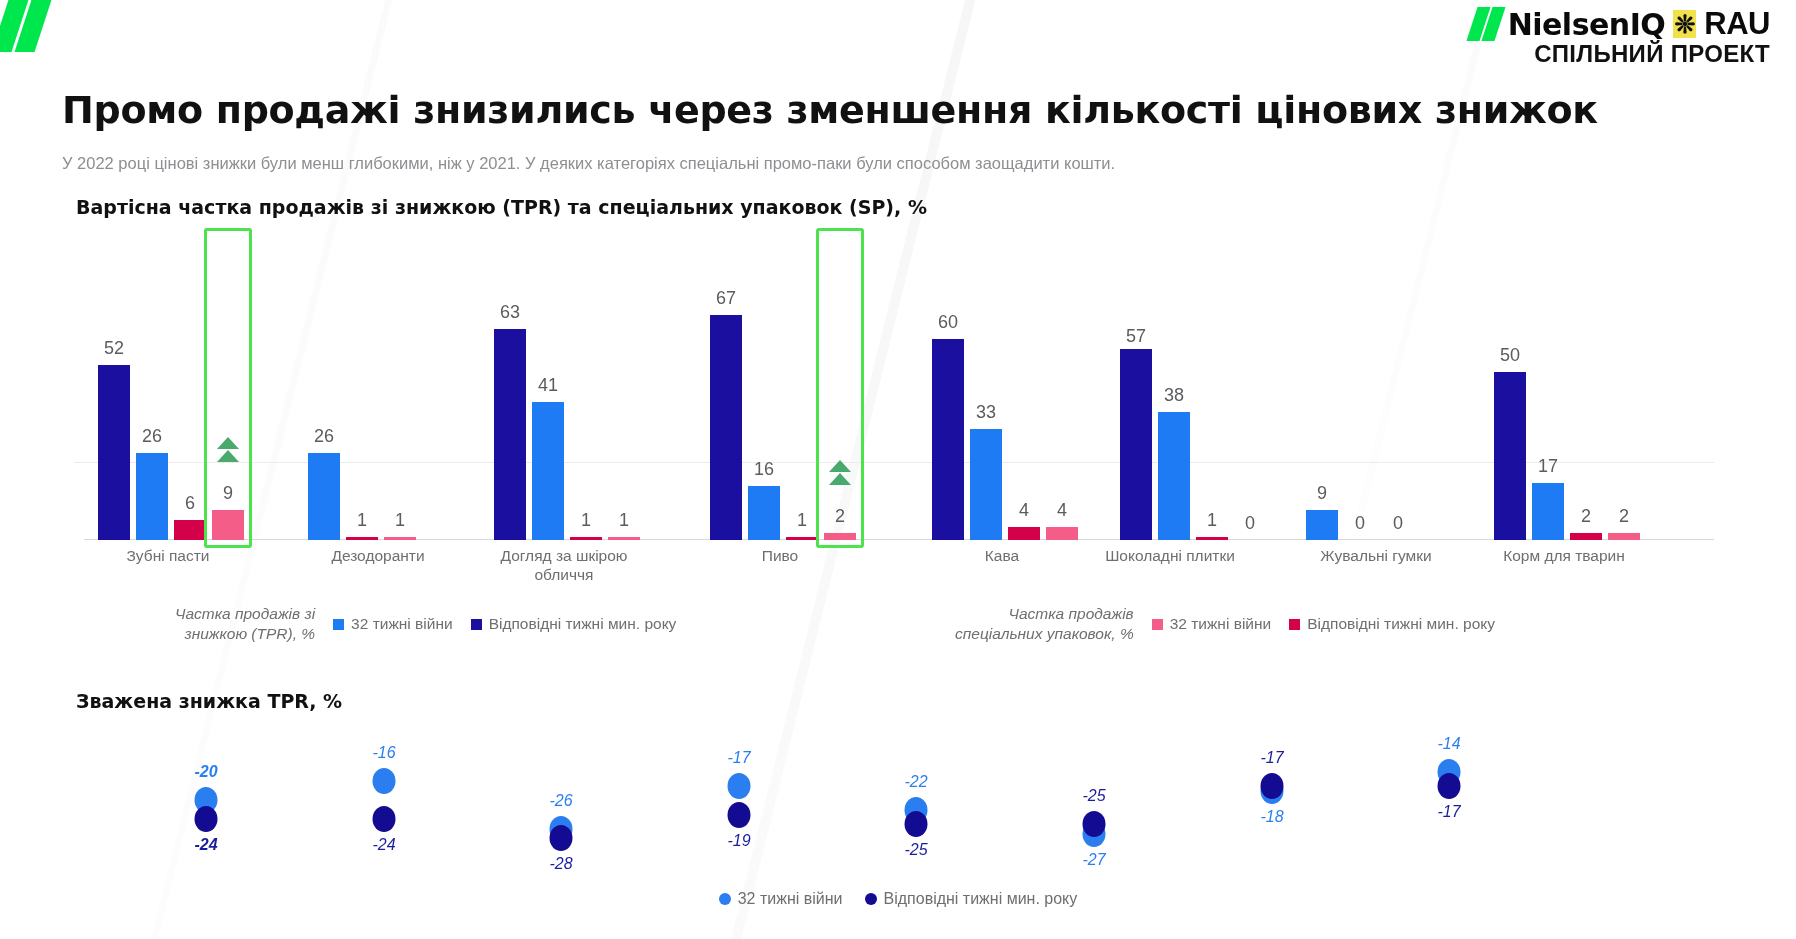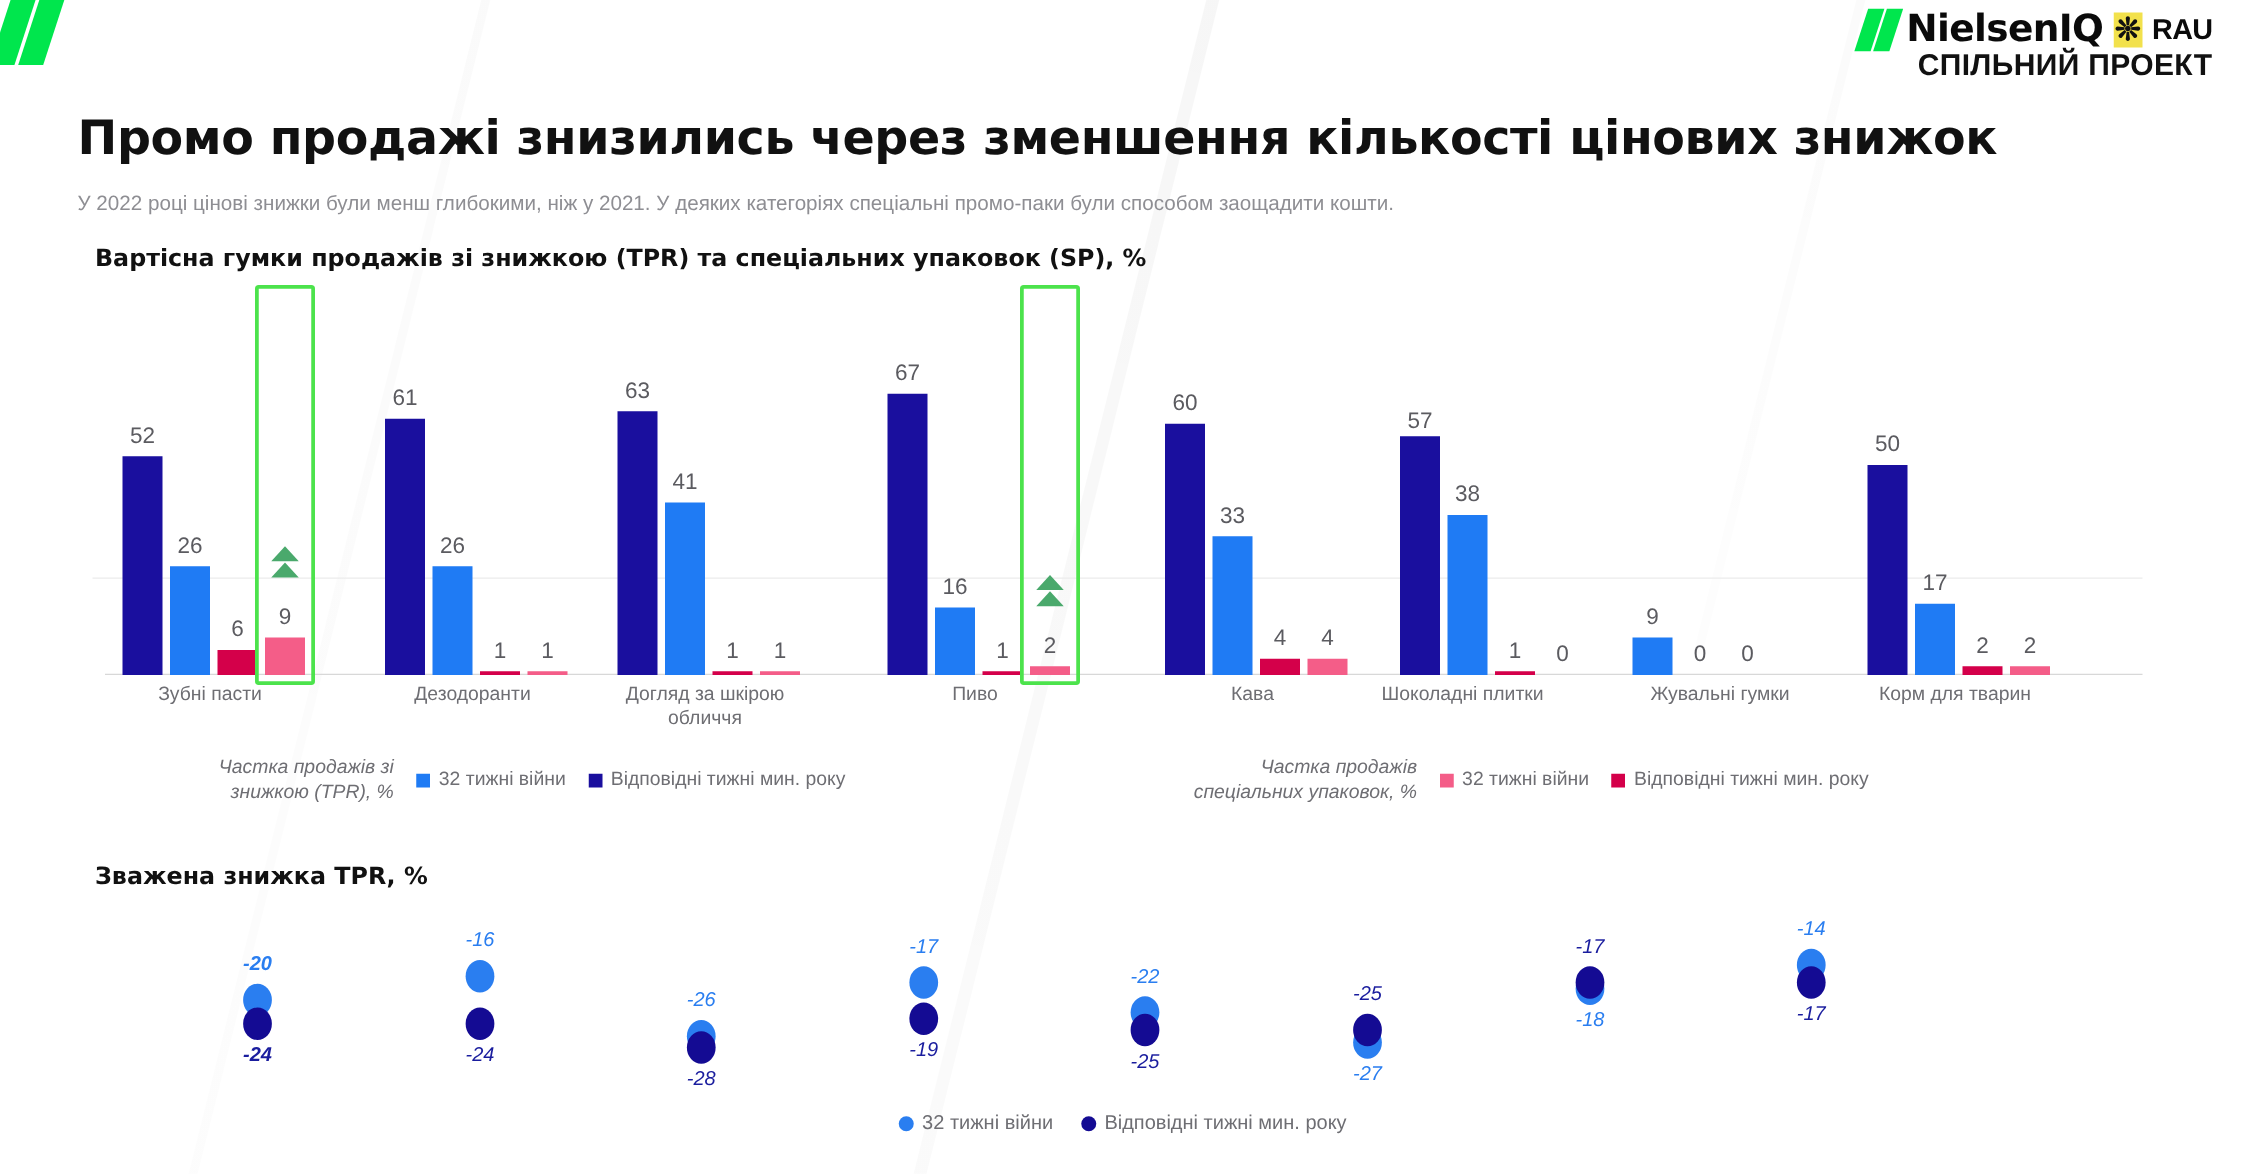--- a/index.html
+++ b/index.html
@@ -34,21 +34,21 @@
     transform: skewX(-18deg);
   }
   .nq-text {
     font-size: 30px; font-weight: bold; letter-spacing: -0.5px; color: #0a0a0a;
     font-family: "DejaVu Sans", sans-serif;
   }
   .rau-star {
     display: inline-block; background: #f2e14c; color: #111;
     font-size: 25px; line-height: 28px; padding: 0 1px; font-weight: bold;
   }
-  .rau-text { font-size: 23px; font-weight: bold; color: #0a0a0a; letter-spacing: -0.5px; }
+  .rau-text { font-size: 31px; font-weight: bold; color: #0a0a0a; letter-spacing: -0.5px; }
   .logo-sub {
     font-size: 24px; font-weight: bold; color: #111; letter-spacing: 0.3px; margin-top: -2px;
     font-family: "Liberation Sans", sans-serif;
   }
 
   
   .corner-mark { position: absolute; left: 0; top: 0; display: flex; gap: 3px; }
   .corner-mark span { display:block; width: 20px; height: 52px; background: #00e64d; transform: skewX(-18deg); }
 
   
@@ -167,21 +167,21 @@
       </span>
     <span class="nq-text">NielsenIQ</span>
     <span class="rau-star">❊</span>
     <span class="rau-text">RAU</span>
   </div>
   <div class="logo-sub">СПІЛЬНИЙ ПРОЕКТ</div>
 </div>
 
 <div class="title">Промо продажі знизились через зменшення кількості цінових знижок</div>
 <div class="subtitle">У 2022 році цінові знижки були менш глибокими, ніж у 2021. У деяких категоріях спеціальні промо-паки були способом заощадити кошти.</div>
-<div class="sec-head h1">Вартісна гумки продажів зі знижкою (TPR) та спеціальних упаковок (SP), %</div>
+<div class="sec-head h1">Вартісна частка продажів зі знижкою (TPR) та спеціальних упаковок (SP), %</div>
 <div class="sec-head h2">Зважена знижка TPR, %</div>
 
 <div id="barchart">
   <div class="bc-inner" id="bc-inner">
     <div class="gridline" style="top:212px"></div>
     <div class="axisline"></div>
   <div class="group" style="left: 24px; height: 290px;">
         <div class="barcol">
           <div class="bar navy" style="height: 174.571px;"></div>
           <div class="blabel" style="bottom: 180.571px;">52</div>
@@ -199,24 +199,20 @@
           <div class="blabel" style="bottom: 36.2143px;">9</div>
         </div>
       </div>
       <div class="catlabel" style="left: 0px; width: 188px;">Зубні пасти</div>
       <div class="hibox" style="left: 130px; top: -22px; width: 48px; height: 320px;"></div>
       <div class="arrows" style="left: 154px; transform: translateX(-50%); bottom: 78.2143px;">
         <div class="arrow-up"></div>
         <div class="arrow-up"></div>
       </div>
       <div class="group" style="left: 234px; height: 290px;">
-        <div class="barcol">
-          <div class="bar navy" style="height: 204.786px;"></div>
-          <div class="blabel" style="bottom: 210.786px;">61</div>
-        </div>
         <div class="barcol">
           <div class="bar blue" style="height: 87.2857px;"></div>
           <div class="blabel" style="bottom: 93.2857px;">26</div>
         </div>
         <div class="barcol">
           <div class="bar crim" style="height: 3.35714px;"></div>
           <div class="blabel" style="bottom: 9.35714px;">1</div>
         </div>
         <div class="barcol">
           <div class="bar pink" style="height: 3.35714px;"></div>

